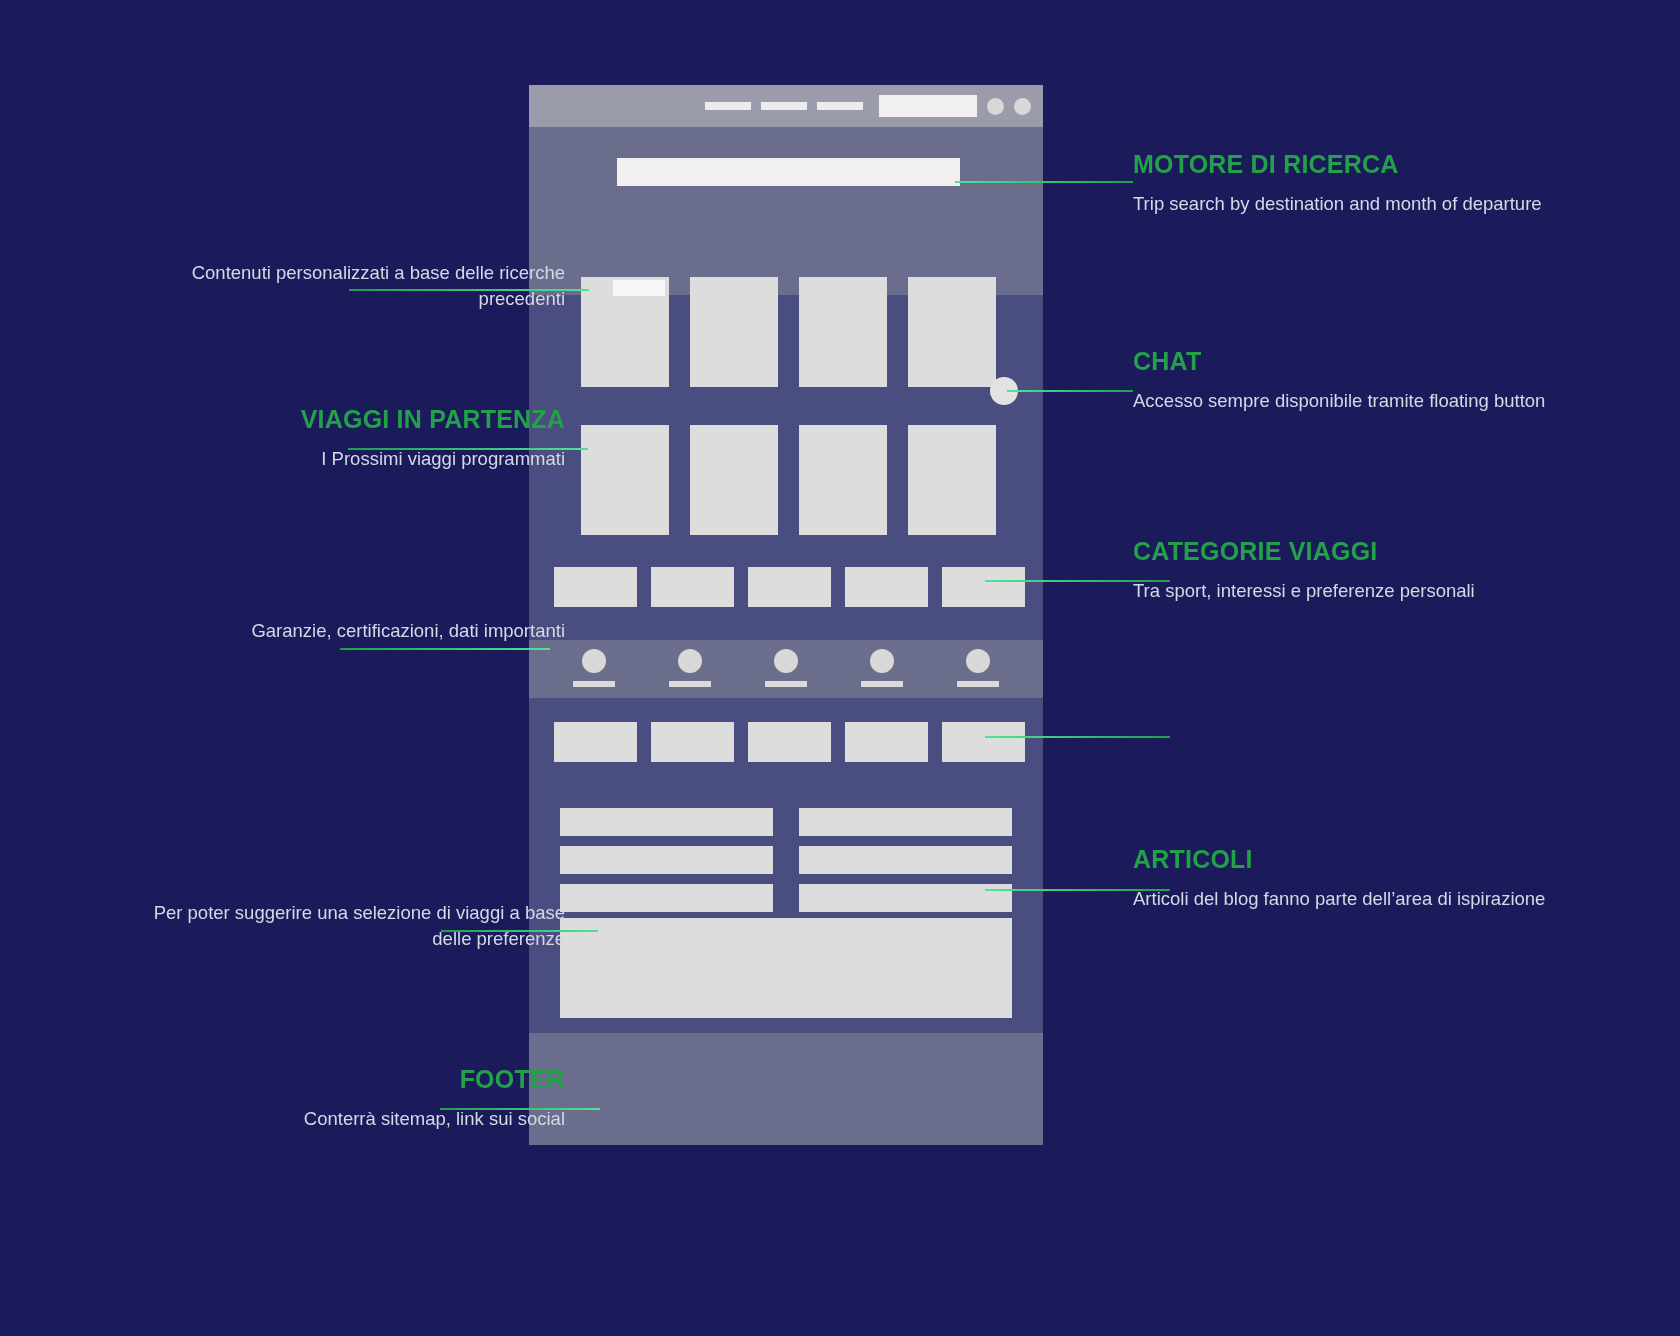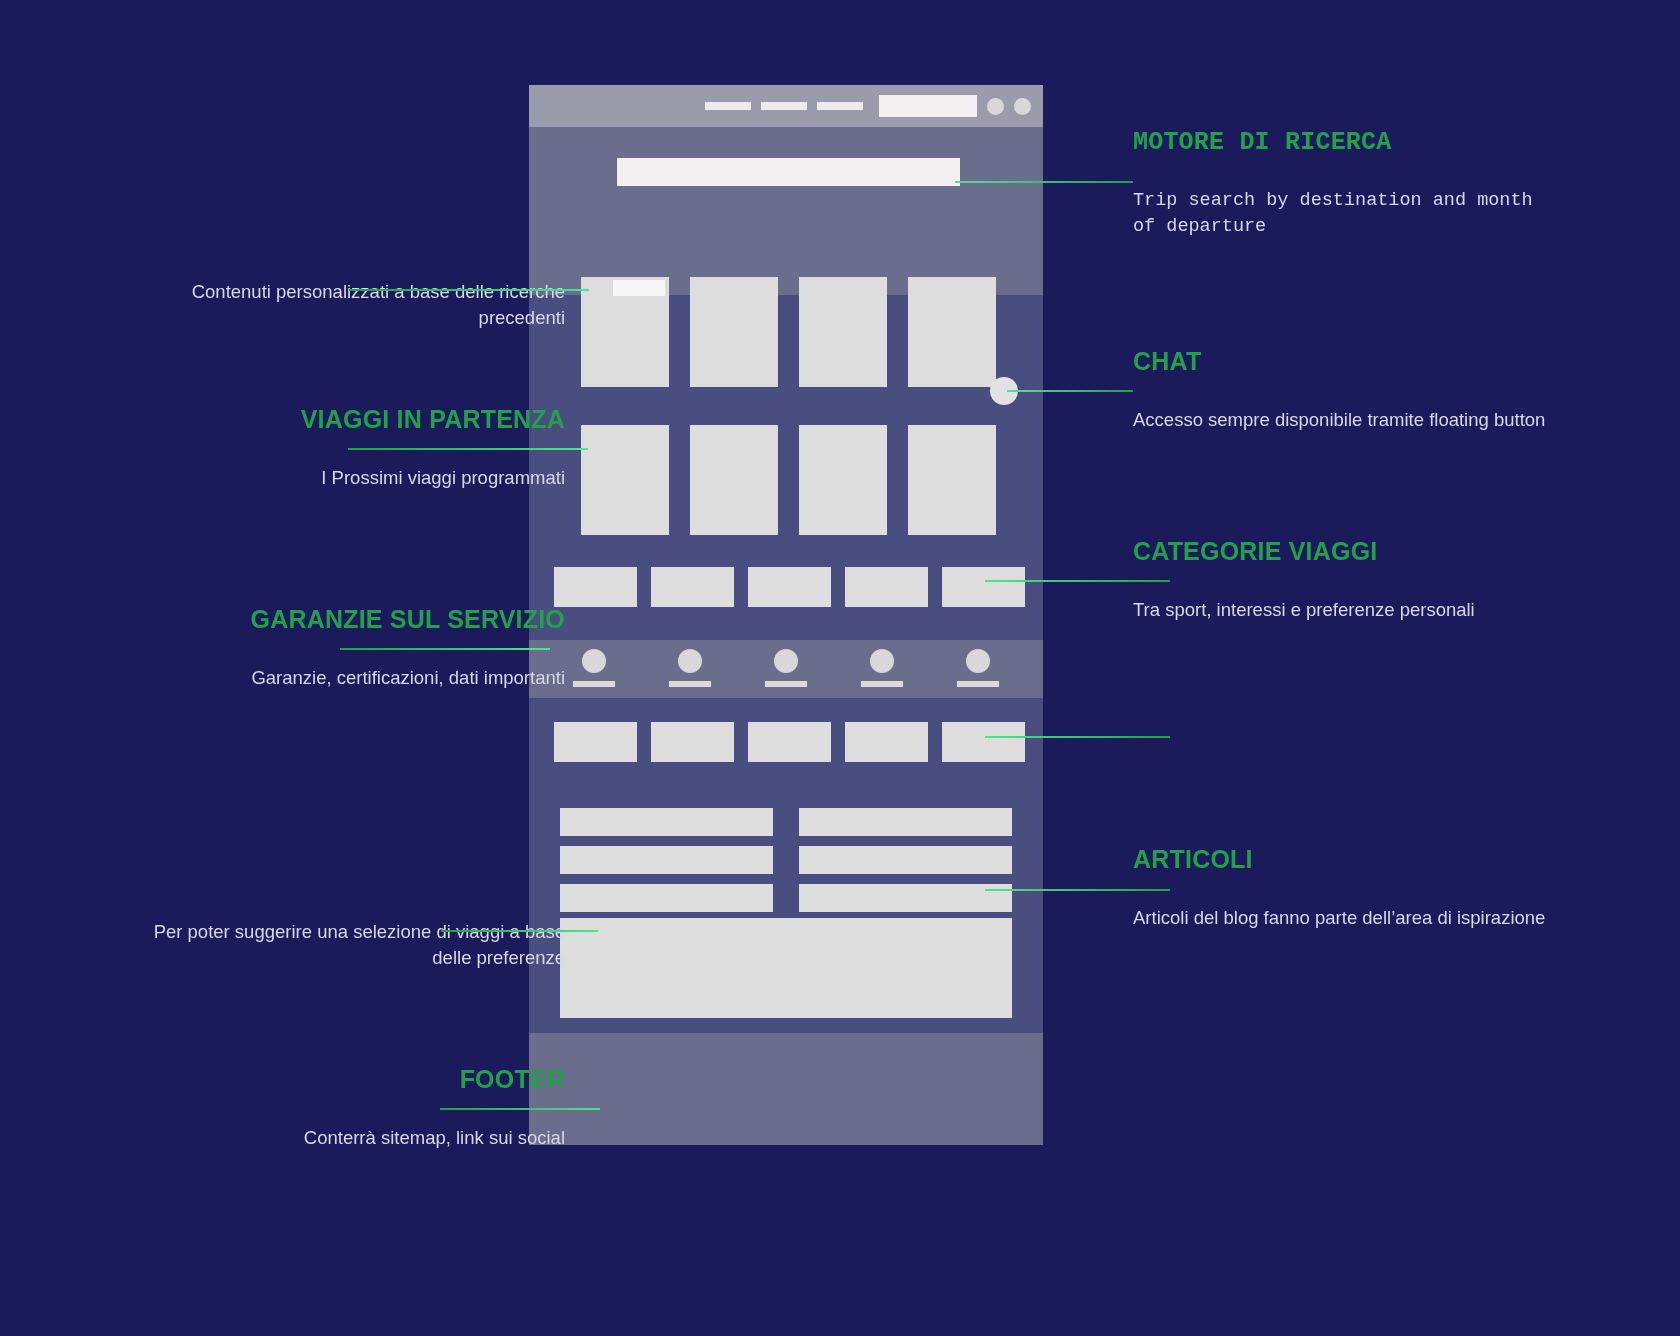--- a/index.html
+++ b/index.html
@@ -83,21 +83,21 @@
     width: 28px; height: 28px; border-radius: 50%; background: #e3e2e2;
   }
 
   
   .anno { position: absolute; }
   .anno-title {
     font-size: 25px; font-weight: bold; letter-spacing: 0.2px;
     color: #22a149; line-height: 1.1; white-space: nowrap;
   }
   .anno-desc {
-    font-size: 18.5px; color: #d6d8e4; line-height: 1.42; margin-top: 31px;
+    font-size: 18.5px; color: #d6d8e4; line-height: 1.42; margin-top: 12px;
     font-weight: 400;
   }
   .anno.left { text-align: right; }
   .anno.right { text-align: left; }
 
   .leader {
     position: absolute; height: 2px;
     background: linear-gradient(90deg, #1f9f4b 0%, #4ee39a 100%);
   }
   .leader.rtl {
@@ -203,37 +203,36 @@
   </div>
   <div class="leader" style="left:349px; top:289px; width:240px;"></div>
 
   <div class="anno left" style="left:95px; top:406px; width:470px;">
     <div class="anno-title">VIAGGI IN PARTENZA</div>
     <div class="anno-desc">I Prossimi viaggi programmati</div>
   </div>
   <div class="leader" style="left:348px; top:448px; width:240px;"></div>
 
   <div class="anno left" style="left:45px; top:606px; width:520px;">
-    <div class="anno-title">GARANZIE SUL SERVIZIO</div>
     <div class="anno-desc">Garanzie, certificazioni, dati importanti</div>
   </div>
   <div class="leader" style="left:340px; top:648px; width:210px;"></div>
 
   <div class="anno left" style="left:145px; top:888px; width:420px;">
     <div class="anno-desc">Per poter suggerire  una selezione di viaggi a base delle preferenze</div>
   </div>
   <div class="leader" style="left:441px; top:930px; width:157px;"></div>
 
   <div class="anno left" style="left:145px; top:1066px; width:420px;">
     <div class="anno-title">FOOTER</div>
     <div class="anno-desc">Conterrà sitemap, link sui social</div>
   </div>
   <div class="leader" style="left:440px; top:1108px; width:160px;"></div>
 
-  <div class="anno right" style="left:1133px; top:129px; width:420px;font-family:Liberation Mono, monospace;">
+  <div class="anno right" style="left:1133px; top:151px; width:420px;">
     <div class="anno-title">MOTORE DI RICERCA</div>
     <div class="anno-desc">Trip search by destination and month of departure</div>
   </div>
   <div class="leader rtl" style="left:955px; top:181px; width:178px;"></div>
 
   <div class="anno right" style="left:1133px; top:348px; width:420px;">
     <div class="anno-title">CHAT</div>
     <div class="anno-desc">Accesso sempre disponibile tramite floating button</div>
   </div>
   <div class="leader rtl" style="left:1007px; top:390px; width:126px;"></div>

